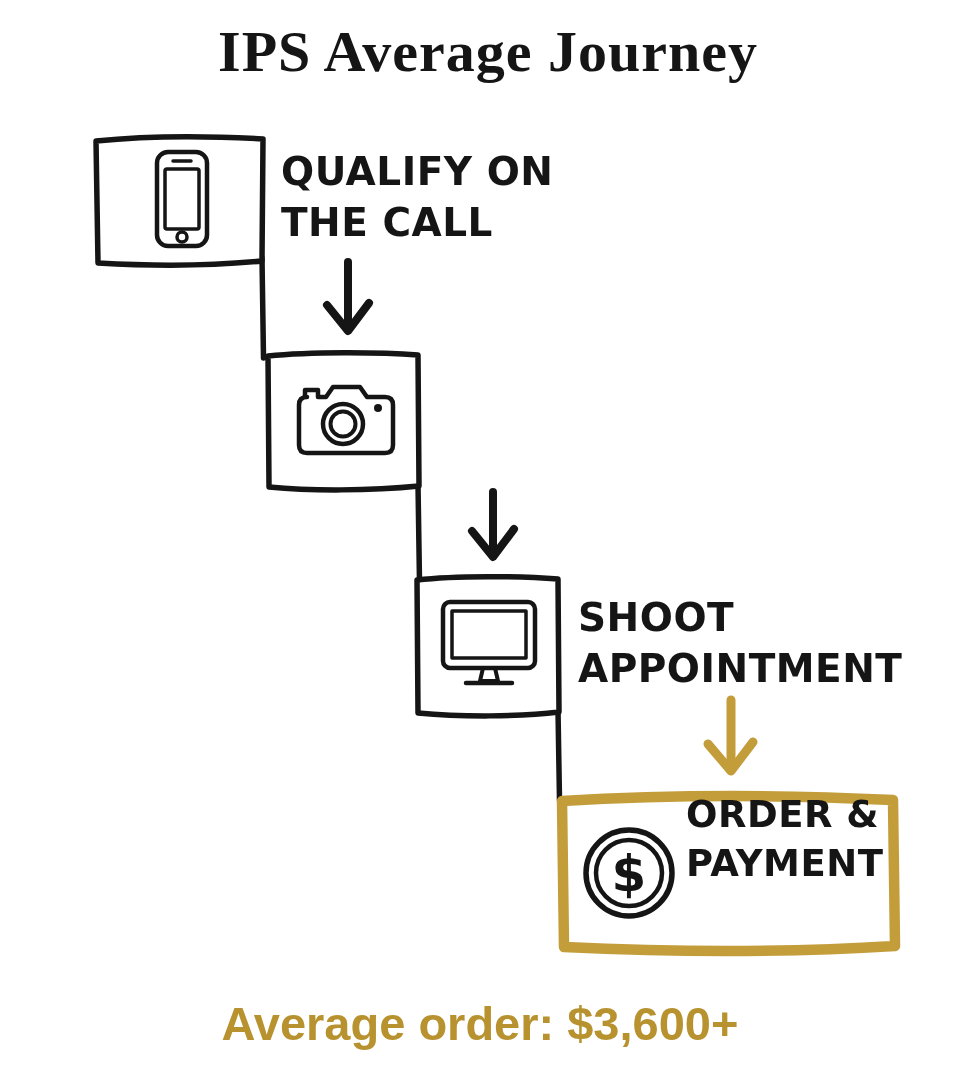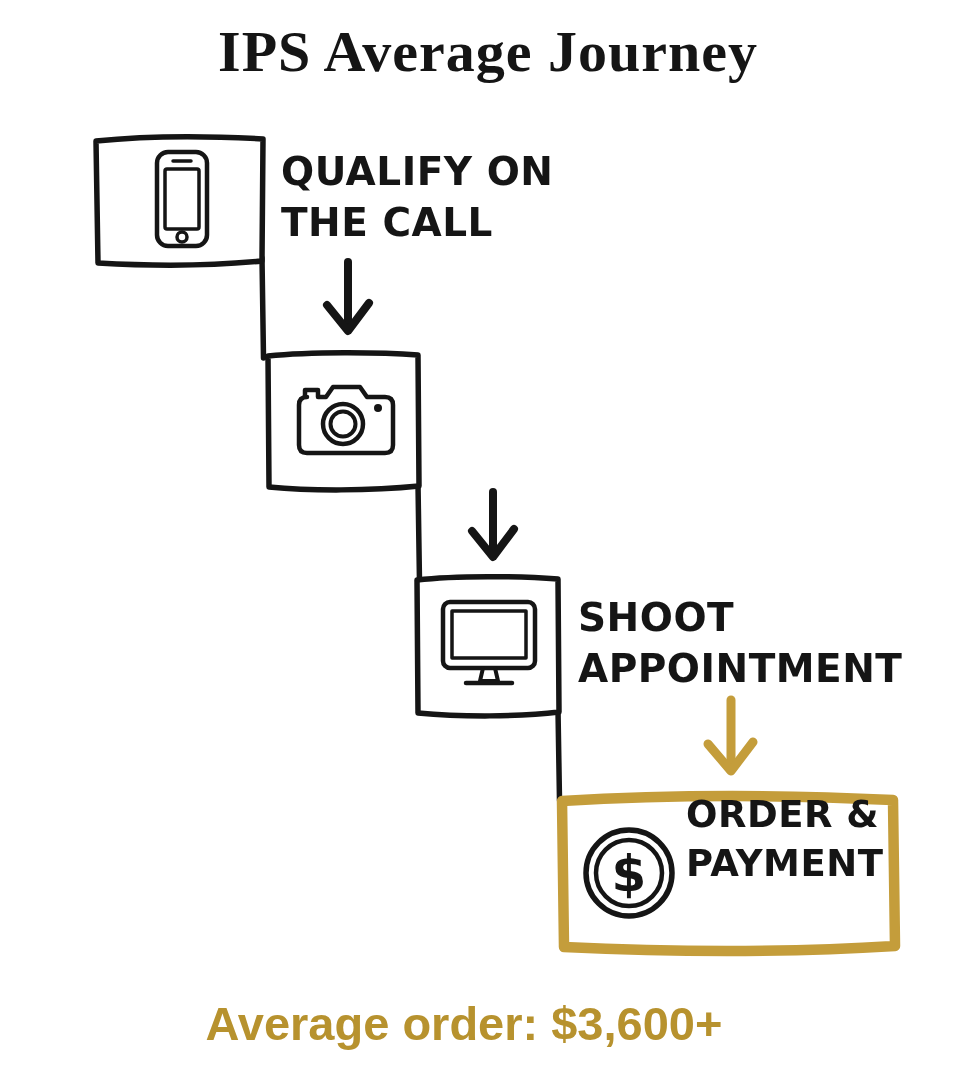--- a/index.html
+++ b/index.html
@@ -35,21 +35,21 @@
     line-height:51px;
     letter-spacing:0.5px;
     color:var(--ink);
     white-space:pre-line;
   }
   .lbl-qualify{left:281px;top:146px;}
   .lbl-shoot{left:443px;top:369px;}
   .lbl-reveal{left:578px;top:592px;}
   .lbl-order{left:686px;top:784px;font-size:37px;line-height:49px;margin-top:6px;}
   .footer{
-    position:absolute;left:0;top:996px;width:928px;
+    position:absolute;left:16px;top:996px;width:928px;
     text-align:center;
     font-family:"Liberation Sans","DejaVu Sans",sans-serif;
     font-weight:700;
     font-size:47px;
     color:var(--gold_text);
   }
   .s-ink{stroke:var(--ink);fill:none;stroke-linecap:round;stroke-linejoin:round;}
   .s-gold{stroke:var(--gold);fill:none;stroke-linecap:round;stroke-linejoin:round;}
   .f-ink{fill:var(--ink);stroke:none;}
   .boxfill{fill:#fff;}

